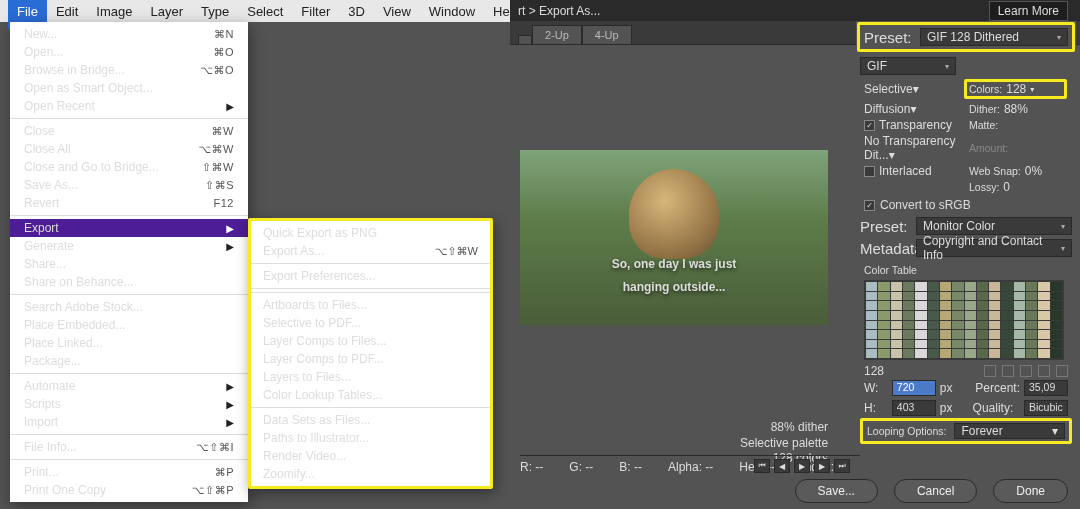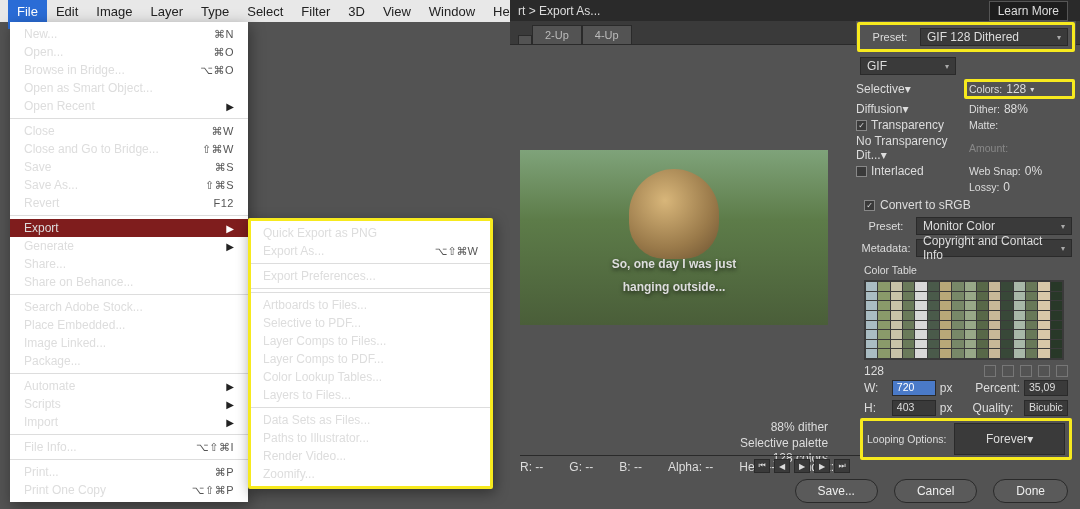--- a/index.html
+++ b/index.html
@@ -6,21 +6,21 @@
 body{background:#3a3a3a;width:1080px;height:509px;overflow:hidden;position:relative}
 .left{position:absolute;left:0;top:0;width:510px;height:509px;background:#535353}
 .menubar{height:22px;background:#e8e8e8;display:flex;align-items:center;padding-left:8px}
 .menubar span{color:#222;padding:10px 9px;font-size:13px}
 .menubar .active{background:#2a6cd6;color:#fff}
 .menu{position:absolute;left:10px;top:22px;width:238px;background:#fff;box-shadow:2px 4px 14px rgba(0,0,0,.4);padding:3px 0}
 .menu .row{display:flex;justify-content:space-between;align-items:center;padding:2px 14px;color:#222;font-size:12.5px;height:18px}
 .menu .row.dis{color:#aaa}
 .menu .row .sc{color:#555;font-size:11px;letter-spacing:.5px}
 .menu .sep{height:1px;background:#ddd;margin:3px 0}
-.menu .row.hl{background:#7f1d1d;color:#fff}
+.menu .row.hl{background:#4c1d95;color:#fff}
 .menu .arrow{font-size:10px;color:#222}
 .menu .row.hl .arrow{color:#fff}
 .submenu{position:absolute;left:248px;top:218px;width:245px;background:#fff;box-shadow:2px 4px 14px rgba(0,0,0,.4);padding:3px 0;border:3px solid #f7ea1e;border-radius:2px}
 .submenu .row{display:flex;justify-content:space-between;align-items:center;padding:2px 12px;color:#222;font-size:12.5px;height:18px}
 .submenu .row.dis{color:#aaa}
 .submenu .row.hl{background:#2a6cd6;color:#fff}
 .submenu .row.hl .sc{color:#fff}
 .submenu .sep{height:1px;background:#ddd;margin:3px 0}
 .submenu .row .sc{color:#555;font-size:11px}
 .bgimg{position:absolute;left:12px;top:186px;width:490px;height:320px;background:linear-gradient(180deg,#6b8a4a,#3e5d2a 55%,#22351a);z-index:-1}
@@ -28,38 +28,38 @@
 .right .tip{height:21px;background:#2a2a2a;display:flex;align-items:center;color:#bbb;font-size:11px;padding-left:8px;gap:8px}
 .right .tip .lm{margin-left:auto;margin-right:12px;padding:2px 8px;background:#1d1d1d;border:1px solid #555}
 .tabs{height:24px;display:flex;align-items:flex-end;background:#3a3a3a;border-bottom:1px solid #2a2a2a;padding-left:8px;gap:0}
 .tabs span{color:#bbb;font-size:11px;padding:3px 12px;background:#535353;border:1px solid #2a2a2a;border-bottom:0}
 .preview{position:absolute;left:10px;top:150px;width:308px;height:175px;background:linear-gradient(180deg,#7fa37a 0%,#5d7c49 40%,#4a5e39 100%);display:flex;flex-direction:column;justify-content:center;align-items:center}
 .preview .dog{width:90px;height:90px;border-radius:50% 50% 40% 40%;background:radial-gradient(circle at 40% 35%,#d8b67a,#9a7a4a 60%,#6a5030);position:relative;top:-10px}
 .preview .txt{color:#fff;font-weight:700;font-size:19px;text-align:center;text-shadow:0 2px 4px rgba(0,0,0,.6);margin-top:-18px;line-height:1.2}
 .pinfo{position:absolute;left:230px;top:420px;font-size:10px;color:#bbb;text-align:right;line-height:1.3}
 .panel{position:absolute;right:4px;top:21px;width:220px;height:445px;background:#535353}
 .field{display:flex;align-items:center;height:20px;margin:2px 4px;gap:4px}
-.field label{font-size:11px;color:#ddd;width:52px;text-align:center}
+.field label{font-size:15px;color:#ddd;width:52px;text-align:left}
 .field .sel,.field .inp{background:#3a3a3a;border:1px solid #2a2a2a;height:18px;font-size:10.5px;color:#ddd;padding:0 6px;display:flex;align-items:center;justify-content:space-between;flex:1}
 .field .sel .car{font-size:8px;color:#aaa}
 .hlbox{border:3px solid #f7ea1e;border-radius:2px;margin:1px}
-.panel .twoCol{display:flex;gap:6px;margin:2px 0}
+.panel .twoCol{display:flex;gap:6px;margin:2px 8px}
 .panel .twoCol>div{flex:1;display:flex;align-items:center;gap:4px}
 .panel .twoCol label{font-size:10.5px;width:auto}
 .chk{display:flex;align-items:center;gap:5px;margin:4px 8px;font-size:10.5px}
 .chk .box{width:11px;height:11px;border:1px solid #888;background:#3a3a3a;display:flex;align-items:center;justify-content:center;font-size:8px}
 .secthdr{font-size:10.5px;color:#ddd;margin:6px 8px 2px}
 .ctable{margin:4px 8px;width:200px;height:80px;background:#3a3a3a;display:grid;grid-template-columns:repeat(16,1fr);grid-template-rows:repeat(8,1fr);gap:1px;padding:2px}
 .ctable div{background:#888}
 .imgsz{margin:2px 8px;display:grid;grid-template-columns:auto 44px auto auto 44px;gap:4px;align-items:center;font-size:10.5px}
 .imgsz .inp{background:#3a3a3a;border:1px solid #2a2a2a;height:16px;padding:0 4px;font-size:10.5px}
 .imgsz .hlval{background:#4a7ac8;color:#fff}
 .loopbox{border:3px solid #f7ea1e;border-radius:2px;margin:2px 4px;padding:2px 4px;display:flex;align-items:center;gap:8px}
 .loopbox label{font-size:10.5px}
-.loopbox .sel{background:#3a3a3a;border:1px solid #2a2a2a;height:32px;flex:1;padding:0 6px;font-size:10.5px;display:flex;align-items:center;justify-content:center}
+.loopbox .sel{background:#3a3a3a;border:1px solid #2a2a2a;height:16px;flex:1;padding:0 6px;font-size:10.5px;display:flex;align-items:center;justify-content:space-between}
 .btns{position:absolute;bottom:6px;right:12px;display:flex;gap:16px}
 .btns button{background:#5a5a5a;border:1px solid #2a2a2a;border-radius:14px;color:#eee;font-size:12px;padding:4px 22px}
 .info{position:absolute;bottom:36px;left:10px;height:18px;display:flex;gap:26px;font-size:10px;color:#bbb;align-items:center;border-top:1px solid #2a2a2a;padding-top:4px;width:340px}
 .playbar{position:absolute;bottom:36px;right:230px;display:flex;gap:4px;align-items:center}
 .playbar span{width:16px;height:14px;background:#3a3a3a;border:1px solid #2a2a2a;display:flex;align-items:center;justify-content:center;font-size:8px}
 .ctcount{font-size:10px;margin:2px 8px;display:flex;justify-content:space-between;align-items:center}
 .ctcount .icn{display:flex;gap:6px}
 .ctcount .icn span{width:12px;height:12px;border:1px solid #777;display:inline-block}
 </style>
 </head>
@@ -99,26 +99,26 @@
       <div class="row">
         <span>Open Recent</span>
         <span class="arrow">▶</span>
       </div>
       <div class="sep"></div>
       <div class="row">
         <span>Close</span>
         <span class="sc">⌘W</span>
       </div>
       <div class="row">
+        <span>Close All</span>
+        <span class="sc">⌥⌘W</span>
+      </div>
+      <div class="row">
         <span>Close and Go to Bridge...</span>
         <span class="sc">⇧⌘W</span>
-      </div>
-      <div class="row dis">
-        <span>Save</span>
-        <span class="sc">⌘S</span>
       </div>
       <div class="row">
         <span>Save As...</span>
         <span class="sc">⇧⌘S</span>
       </div>
       <div class="row dis">
         <span>Revert</span>
         <span class="sc">F12</span>
       </div>
       <div class="sep"></div>
@@ -137,21 +137,21 @@
         <span>Share on Behance...</span>
       </div>
       <div class="sep"></div>
       <div class="row">
         <span>Search Adobe Stock...</span>
       </div>
       <div class="row">
         <span>Place Embedded...</span>
       </div>
       <div class="row">
-        <span>Image Linked...</span>
+        <span>Place Linked...</span>
       </div>
       <div class="row dis">
         <span>Package...</span>
       </div>
       <div class="sep"></div>
       <div class="row">
         <span>Automate</span>
         <span class="arrow">▶</span>
       </div>
       <div class="row">
@@ -197,24 +197,24 @@
       <div class="row dis">
         <span>Selective to PDF...</span>
       </div>
       <div class="row dis">
         <span>Layer Comps to Files...</span>
       </div>
       <div class="row dis">
         <span>Layer Comps to PDF...</span>
       </div>
       <div class="row">
+        <span>Layers to Files...</span>
+      </div>
+      <div class="row">
         <span>Color Lookup Tables...</span>
-      </div>
-      <div class="row">
-        <span>Layers to Files...</span>
       </div>
       <div class="sep"></div>
       <div class="row dis">
         <span>Data Sets as Files...</span>
       </div>
       <div class="row">
         <span>Paths to Illustrator...</span>
       </div>
       <div class="row">
         <span>Render Video...</span>

